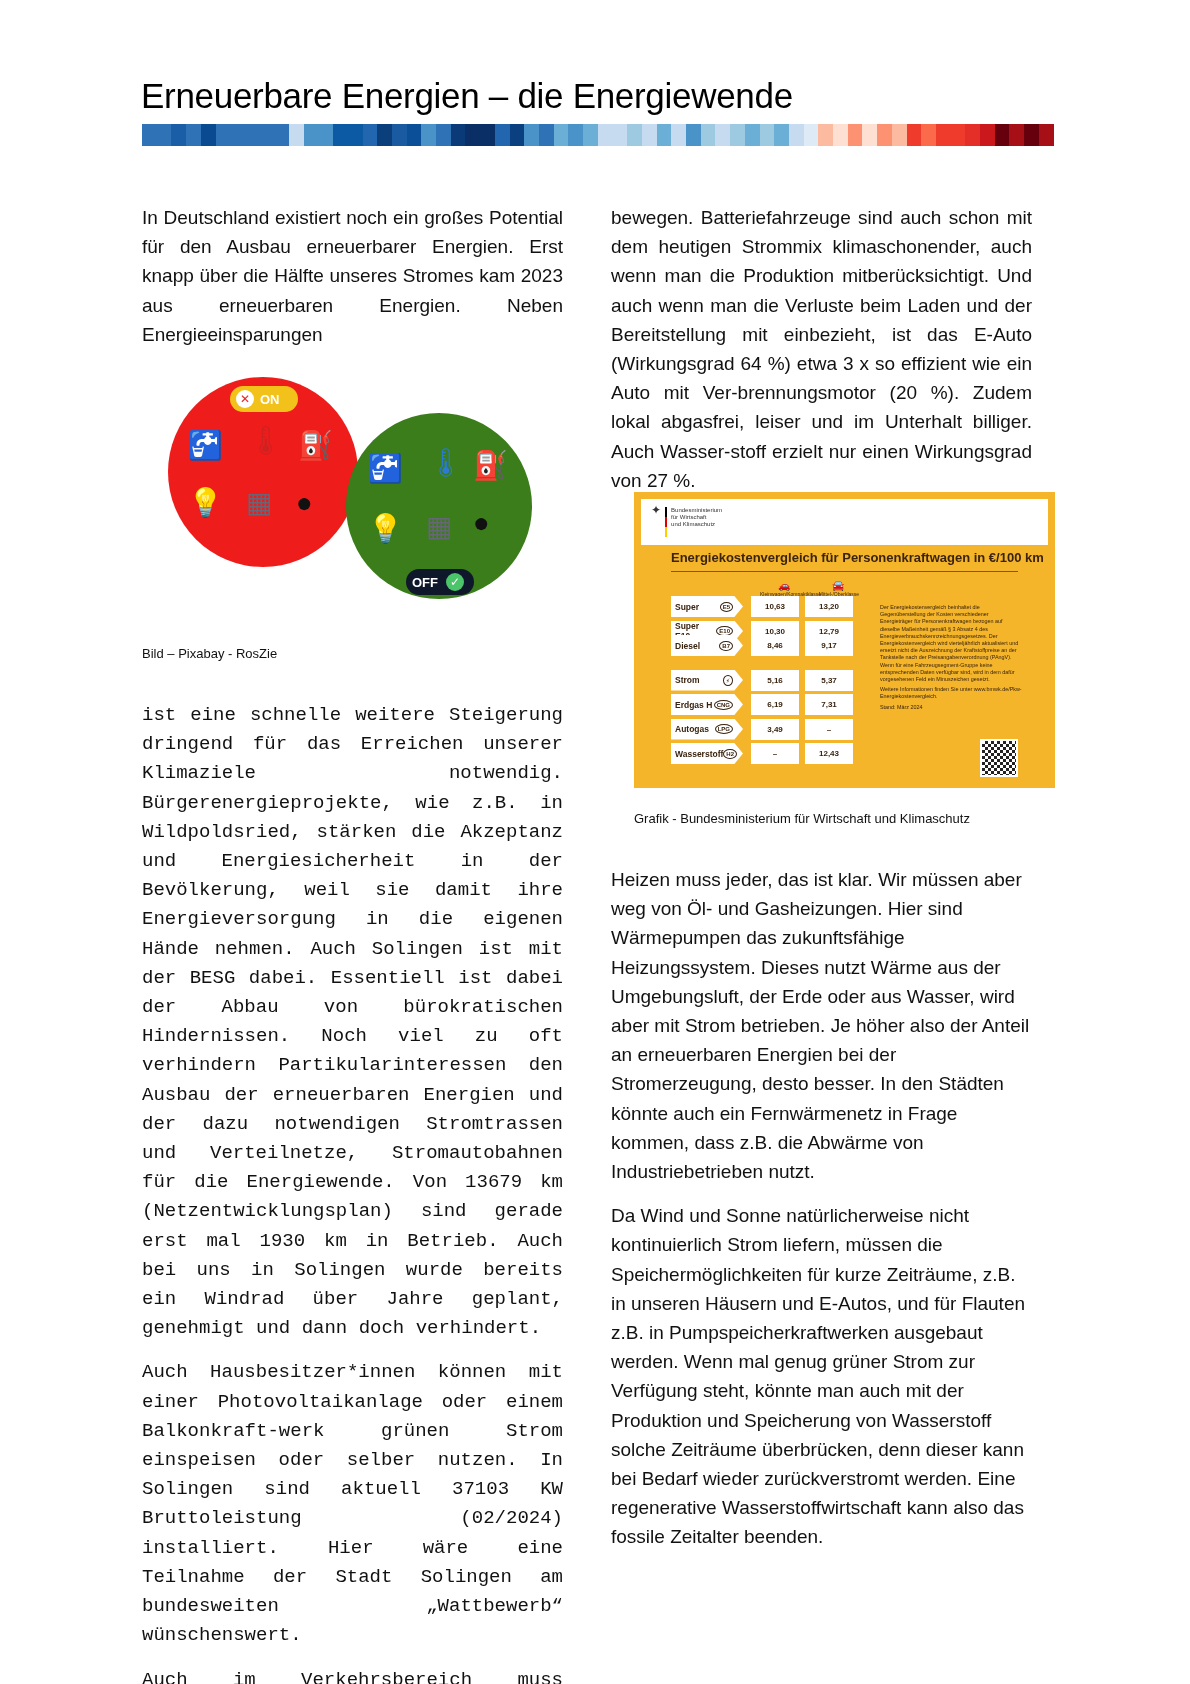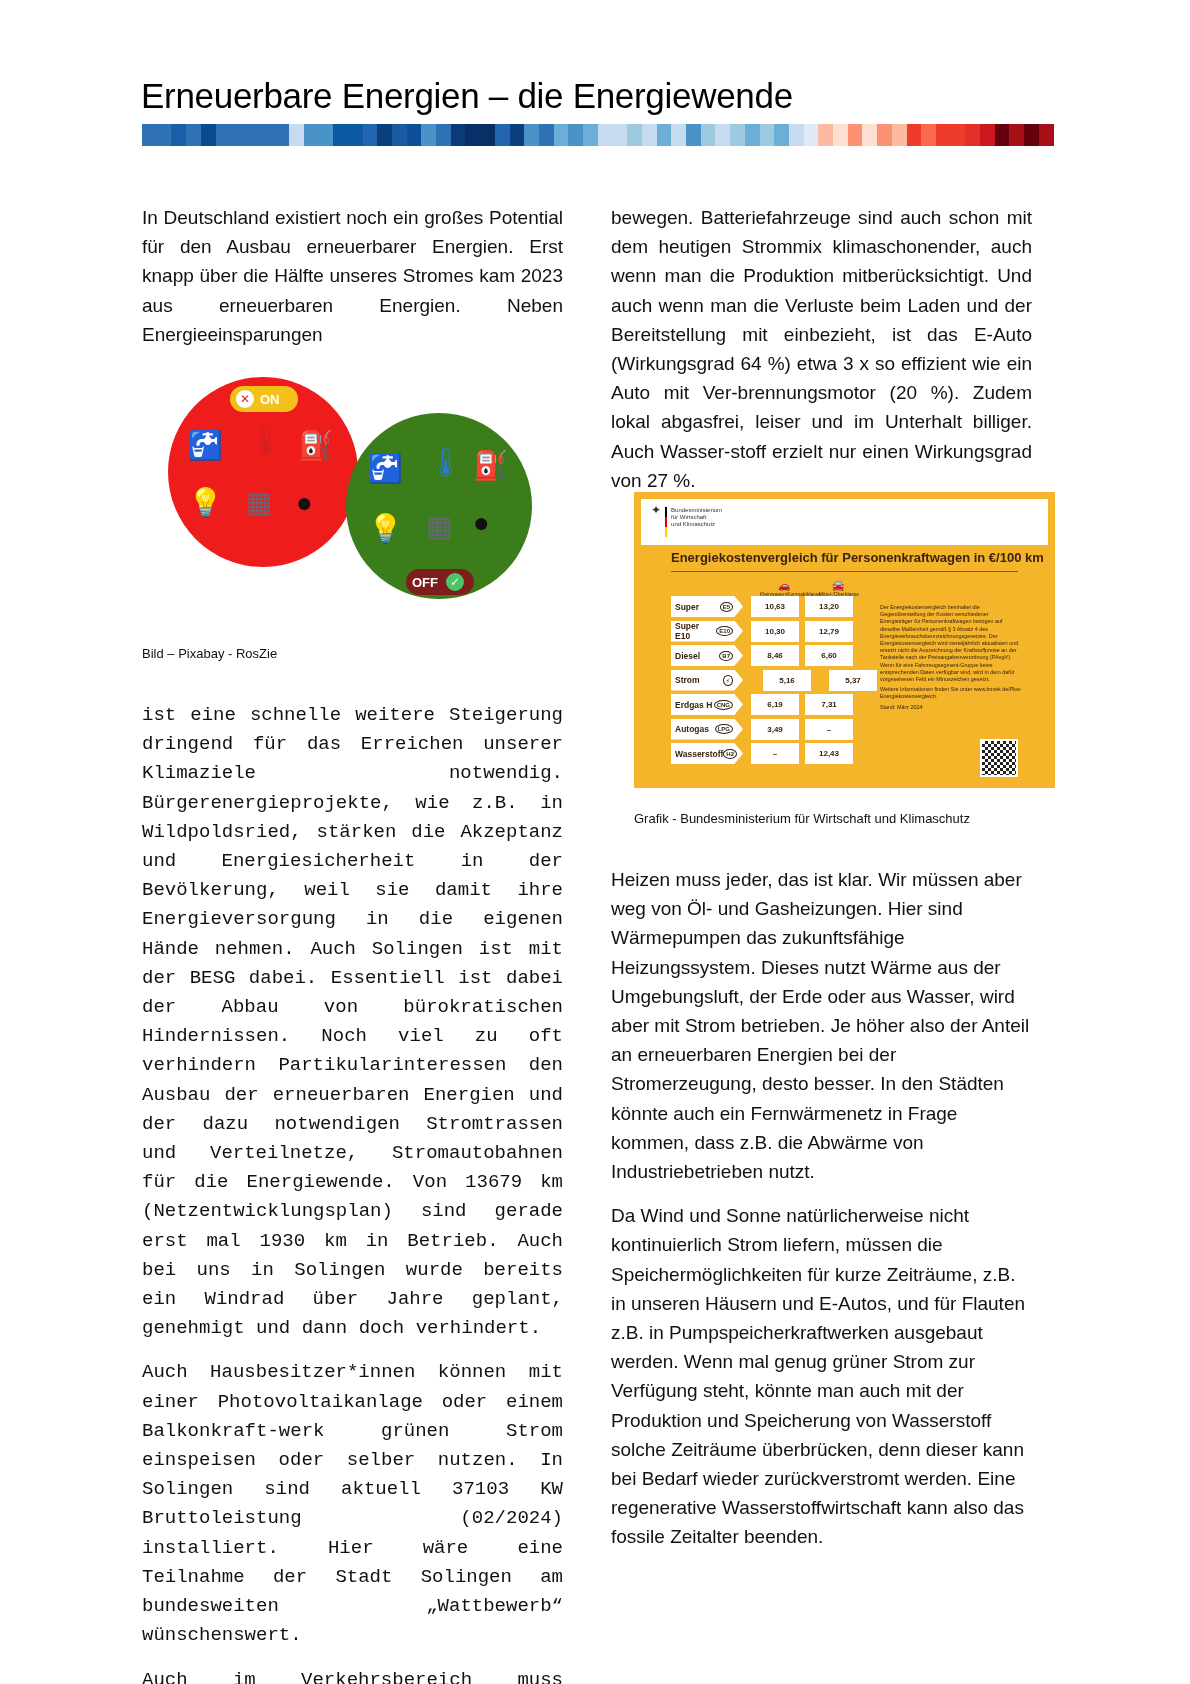--- a/index.html
+++ b/index.html
@@ -17,21 +17,21 @@
   .caption { position:absolute; font-size:13px; color:#111; white-space:nowrap; }
   .gap { height:15px; }
   
   .circles { position:absolute; left:168px; top:377px; width:380px; height:228px; }
   .circle { position:absolute; border-radius:50%; }
   .c-red { left:0; top:0; width:190px; height:190px; background:#ef1c1c; }
   .c-green { left:178px; top:36px; width:186px; height:186px; background:#3a7d1a; }
   .pill { position:absolute; border-radius:14px; display:flex; align-items:center; font-weight:bold;
           font-size:13px; color:#fff; padding:0 6px; height:26px; box-sizing:border-box; }
   .pill-on { left:62px; top:9px; width:68px; background:#f3c21a; }
-  .pill-off { left:238px; top:192px; width:68px; background:#7f1d1d; }
+  .pill-off { left:238px; top:192px; width:68px; background:#0f172a; }
   .dot { width:18px; height:18px; border-radius:50%; display:flex; align-items:center; justify-content:center;
          font-size:12px; }
   .ico { position:absolute; font-size:28px; line-height:1; }
   
   .graphic { position:absolute; left:634px; top:492px; width:421px; height:296px; background:#f4b52a; }
   .g-head { position:absolute; left:7px; top:7px; width:407px; height:46px; background:#fff; }
   .g-logo { position:absolute; left:10px; top:8px; font-size:6px; line-height:7px; color:#333; display:flex; gap:4px; }
   .g-bar { width:2px; height:30px; background:linear-gradient(#000 0 33%, #d00 33% 66%, #fc0 66%); }
   .g-title { position:absolute; left:37px; top:58px; font-size:13px; font-weight:bold; color:#3a230f; white-space:nowrap; }
   .g-rule { position:absolute; left:37px; top:79px; width:347px; height:1px; background:#7a5a20; }
@@ -194,29 +194,29 @@
         <div class="g-val">13,20</div>
       </div>
       <div class="g-row" style="top: 128.5px;">
         <div class="g-label">
           <span>Super E10</span>
           <span class="g-badge">E10</span>
         </div>
         <div class="g-val">10,30</div>
         <div class="g-val">12,79</div>
       </div>
-      <div class="g-row" style="top: 153px;">
+      <div class="g-row" style="top: 143px;">
         <div class="g-label">
           <span>Diesel</span>
           <span class="g-badge">B7</span>
         </div>
         <div class="g-val">8,46</div>
-        <div class="g-val">6,60</div>
-      </div>
-      <div class="g-row" style="top: 177.5px; gap: 12px;">
+        <div class="g-val">9,17</div>
+      </div>
+      <div class="g-row" style="top: 177.5px;">
         <div class="g-label">
           <span>Strom</span>
           <span class="g-badge">⚡</span>
         </div>
         <div class="g-val">5,16</div>
         <div class="g-val">5,37</div>
       </div>
       <div class="g-row" style="top: 202px;">
         <div class="g-label">
           <span>Erdgas H</span>

